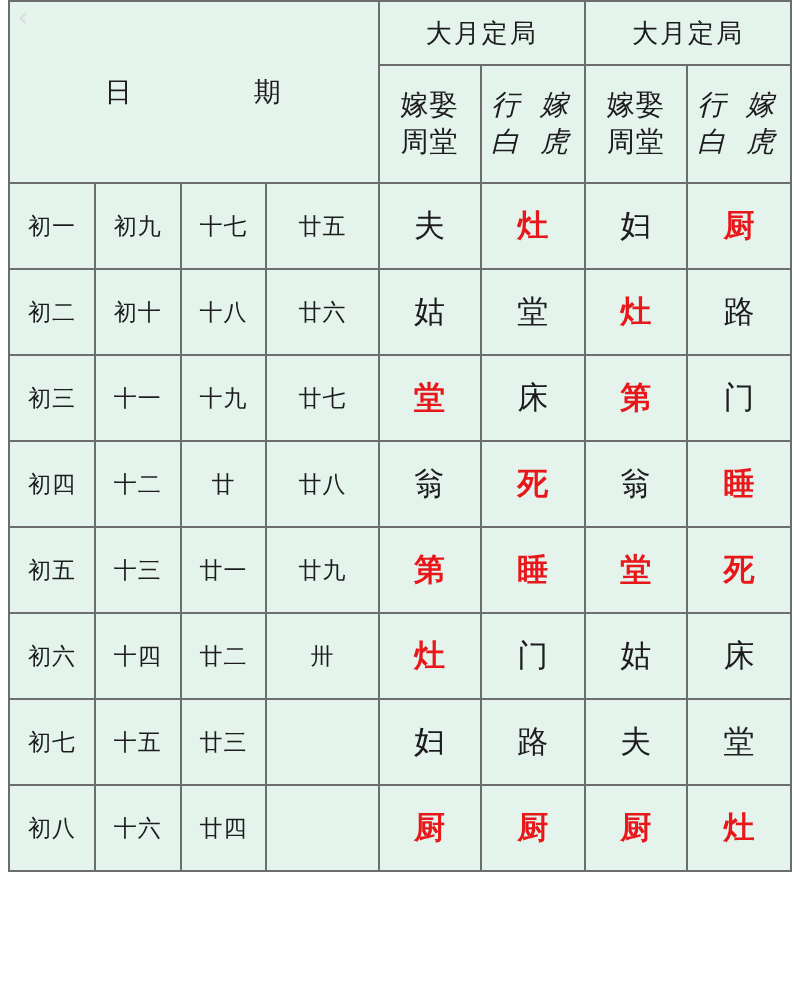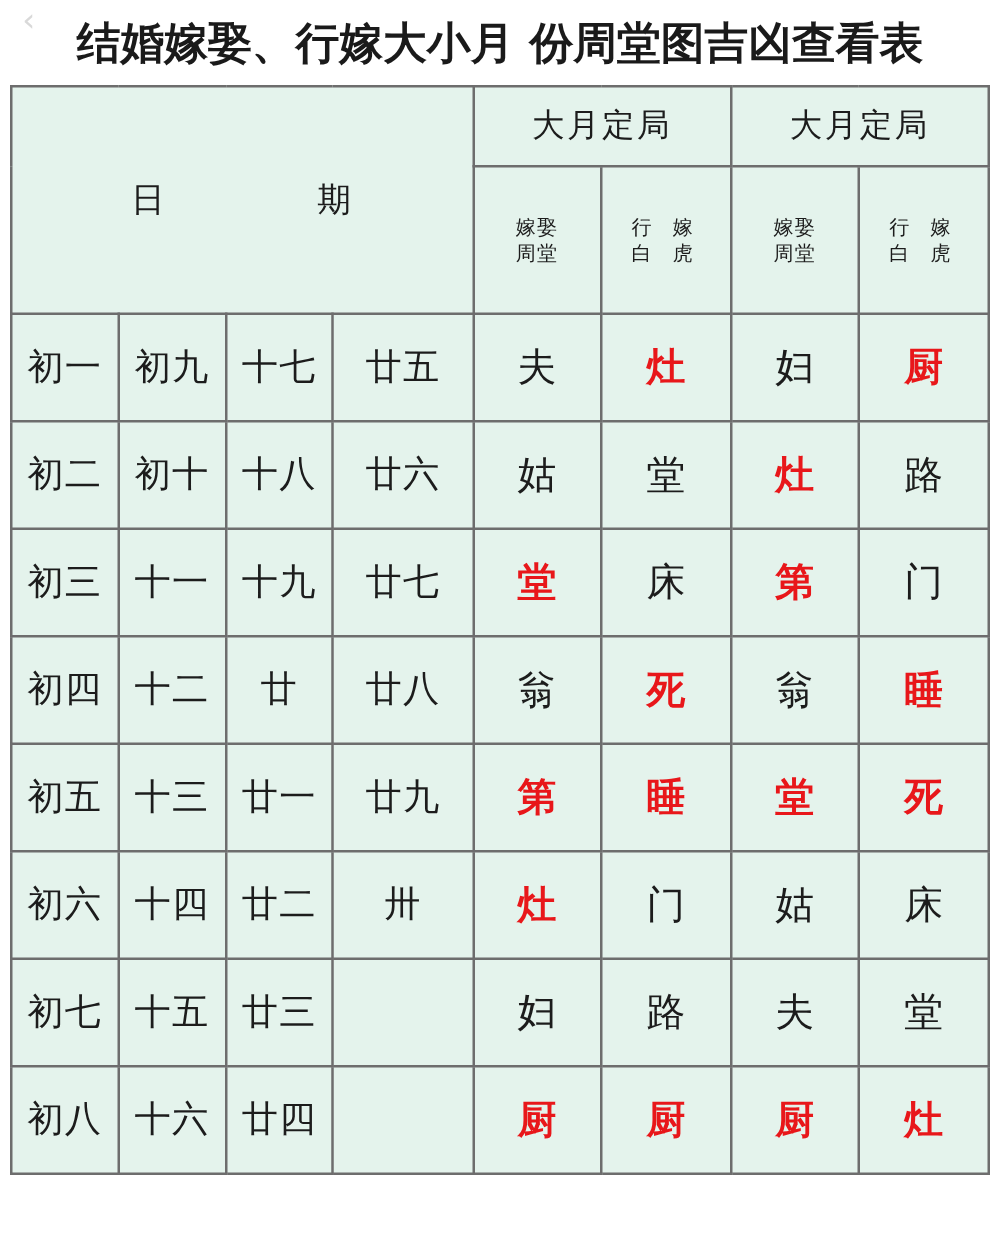--- a/index.html
+++ b/index.html
@@ -55,34 +55,35 @@
   .hdr-date .sp {
     display: inline-block;
     width: 120px;
   }
   .hdr-group {
     font-size: 26px;
     height: 62px;
     letter-spacing: 2px;
   }
   .hdr-sub {
-    font-size: 16px;
+    font-size: 28px;
     line-height: 1.32;
     height: 116px;
     letter-spacing: 1px;
   }
   .hdr-sub .l2 {
     display: block;
     text-align: center;
   }
   .hdr-sub.wide2 {
     letter-spacing: 6px;
+    font-style: italic;
   }
   td.day {
-    font-size: 29px;
+    font-size: 23px;
     height: 84px;
     letter-spacing: 1px;
   }
   td.val {
     font-size: 31px;
     height: 84px;
   }
   td.val.red {
     color: #e8171a;
     font-weight: bold;
@@ -103,21 +104,20 @@
     pointer-events: none;
   }
 </style>
 </head>
 <body>
 
 <div id="page">
 
   <div class="corner-mark">‹</div>
 
-  <div class="title">结婚嫁娶、行嫁大小月 份周堂图吉凶查看表</div>
 
   <div class="table-wrap">
     <table class="grid">
       <colgroup>
         <col style="width:84px">
         <col style="width:84px">
         <col style="width:84px">
         <col style="width:110px">
         <col style="width:100px">
         <col style="width:102px">

